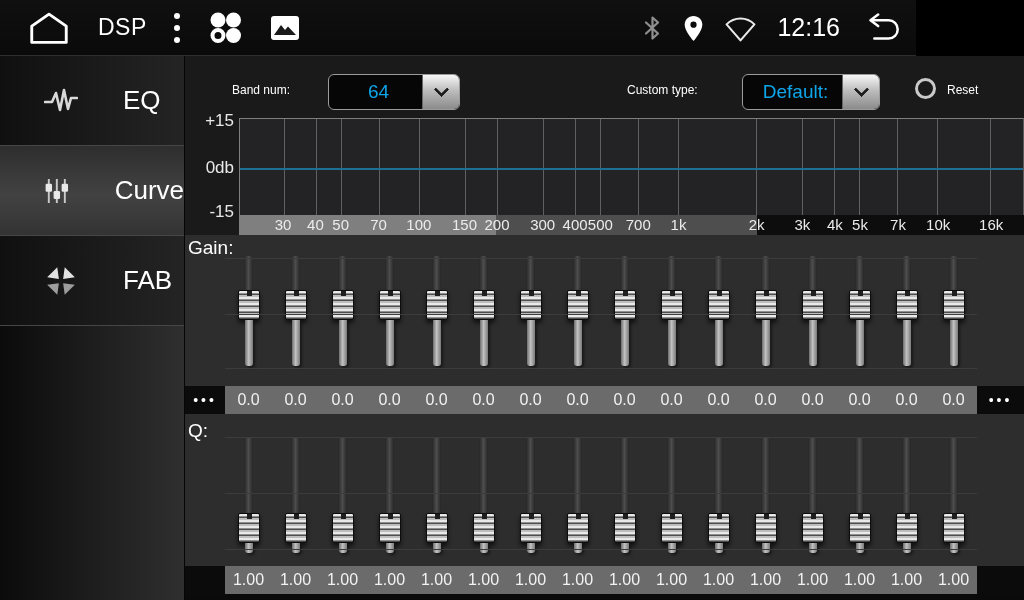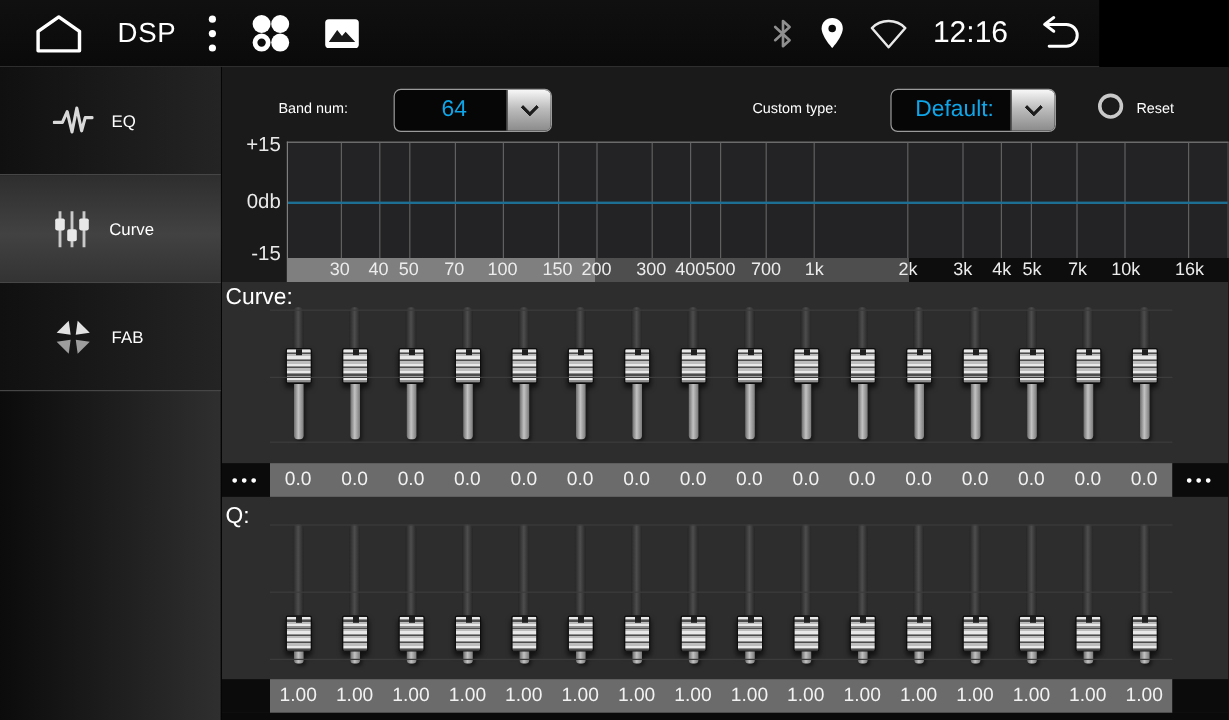--- a/index.html
+++ b/index.html
@@ -3,31 +3,31 @@
 <meta charset="utf-8">
 <style>
   html,body{margin:0;padding:0;background:#000;}
   *{box-sizing:border-box;font-family:"Liberation Sans","DejaVu Sans",sans-serif;}
   .screen{position:relative;width:1024px;height:600px;background:#000;overflow:hidden;}
 
   
   .topbar{position:absolute;left:0;top:0;width:916px;height:56px;background:linear-gradient(180deg,#101010,#0a0a0a);
     display:flex;align-items:center;justify-content:space-between;border-bottom:1px solid #2e2e2e;}
   .tb-left{display:flex;align-items:center;gap:26px;padding-left:26px;}
-  .tb-right{display:flex;align-items:center;gap:20px;padding-right:14px;}
+  .tb-right{display:flex;align-items:flex-end;gap:20px;padding-right:14px;}
   .app-title{color:#fff;font-size:23px;letter-spacing:.5px;}
   .clock{color:#fff;font-size:25px;}
   .tb-icon{display:block;}
 
   
   .sidebar{position:absolute;left:0;top:56px;width:185px;height:544px;background:linear-gradient(90deg,#0b0b0b,#2f2f2f);border-right:1px solid #050505;}
   .nav-item{height:90px;display:flex;align-items:center;gap:15px;padding-left:44px;
     background:linear-gradient(90deg,#101010,#242424);border-bottom:1px solid #464646;cursor:pointer;}
   .nav-item.selected{background:linear-gradient(180deg,#2e2e2e,#424242 55%,#333);}
-  .nav-label{color:#fff;font-size:14px;}
+  .nav-label{color:#fff;font-size:26px;margin-left:30px;}
 
   
   .main{position:absolute;left:185px;top:56px;width:839px;height:544px;background:#2d2d2d;}
   .top-section{position:absolute;left:0;top:0;width:839px;height:179px;background:#1a1a1a;}
 
   
   .controls{position:relative;height:62px;}
   .ctl-label{position:absolute;color:#fff;font-size:12px;top:27px;}
   .dropdown{position:absolute;top:18px;height:36px;background:#060606;border:1px solid #9b9b9b;border-radius:6px;
     display:flex;align-items:stretch;cursor:pointer;overflow:hidden;}
@@ -226,21 +226,21 @@
             <span class="tick" style="left: 71.77%;">3k</span>
             <span class="tick" style="left: 75.91%;">4k</span>
             <span class="tick" style="left: 79.11%;">5k</span>
             <span class="tick" style="left: 83.95%;">7k</span>
             <span class="tick" style="left: 89.07%;">10k</span>
             <span class="tick" style="left: 95.82%;">16k</span>
           </div>
       </div>
     </div>
 
-    <span class="sec-label" style="top:181px">Curve:</span>
+    <span class="sec-label" style="top:181px">Gain:</span>
     <div class="sliders gain-sliders">
 
     <div class="slider-cell">
         <i class="rail-top"></i>
         <i class="knob"></i>
         <i class="rail-bot"></i>
       </div>
         <div class="slider-cell">
         <i class="rail-top"></i>
         <i class="knob"></i>

